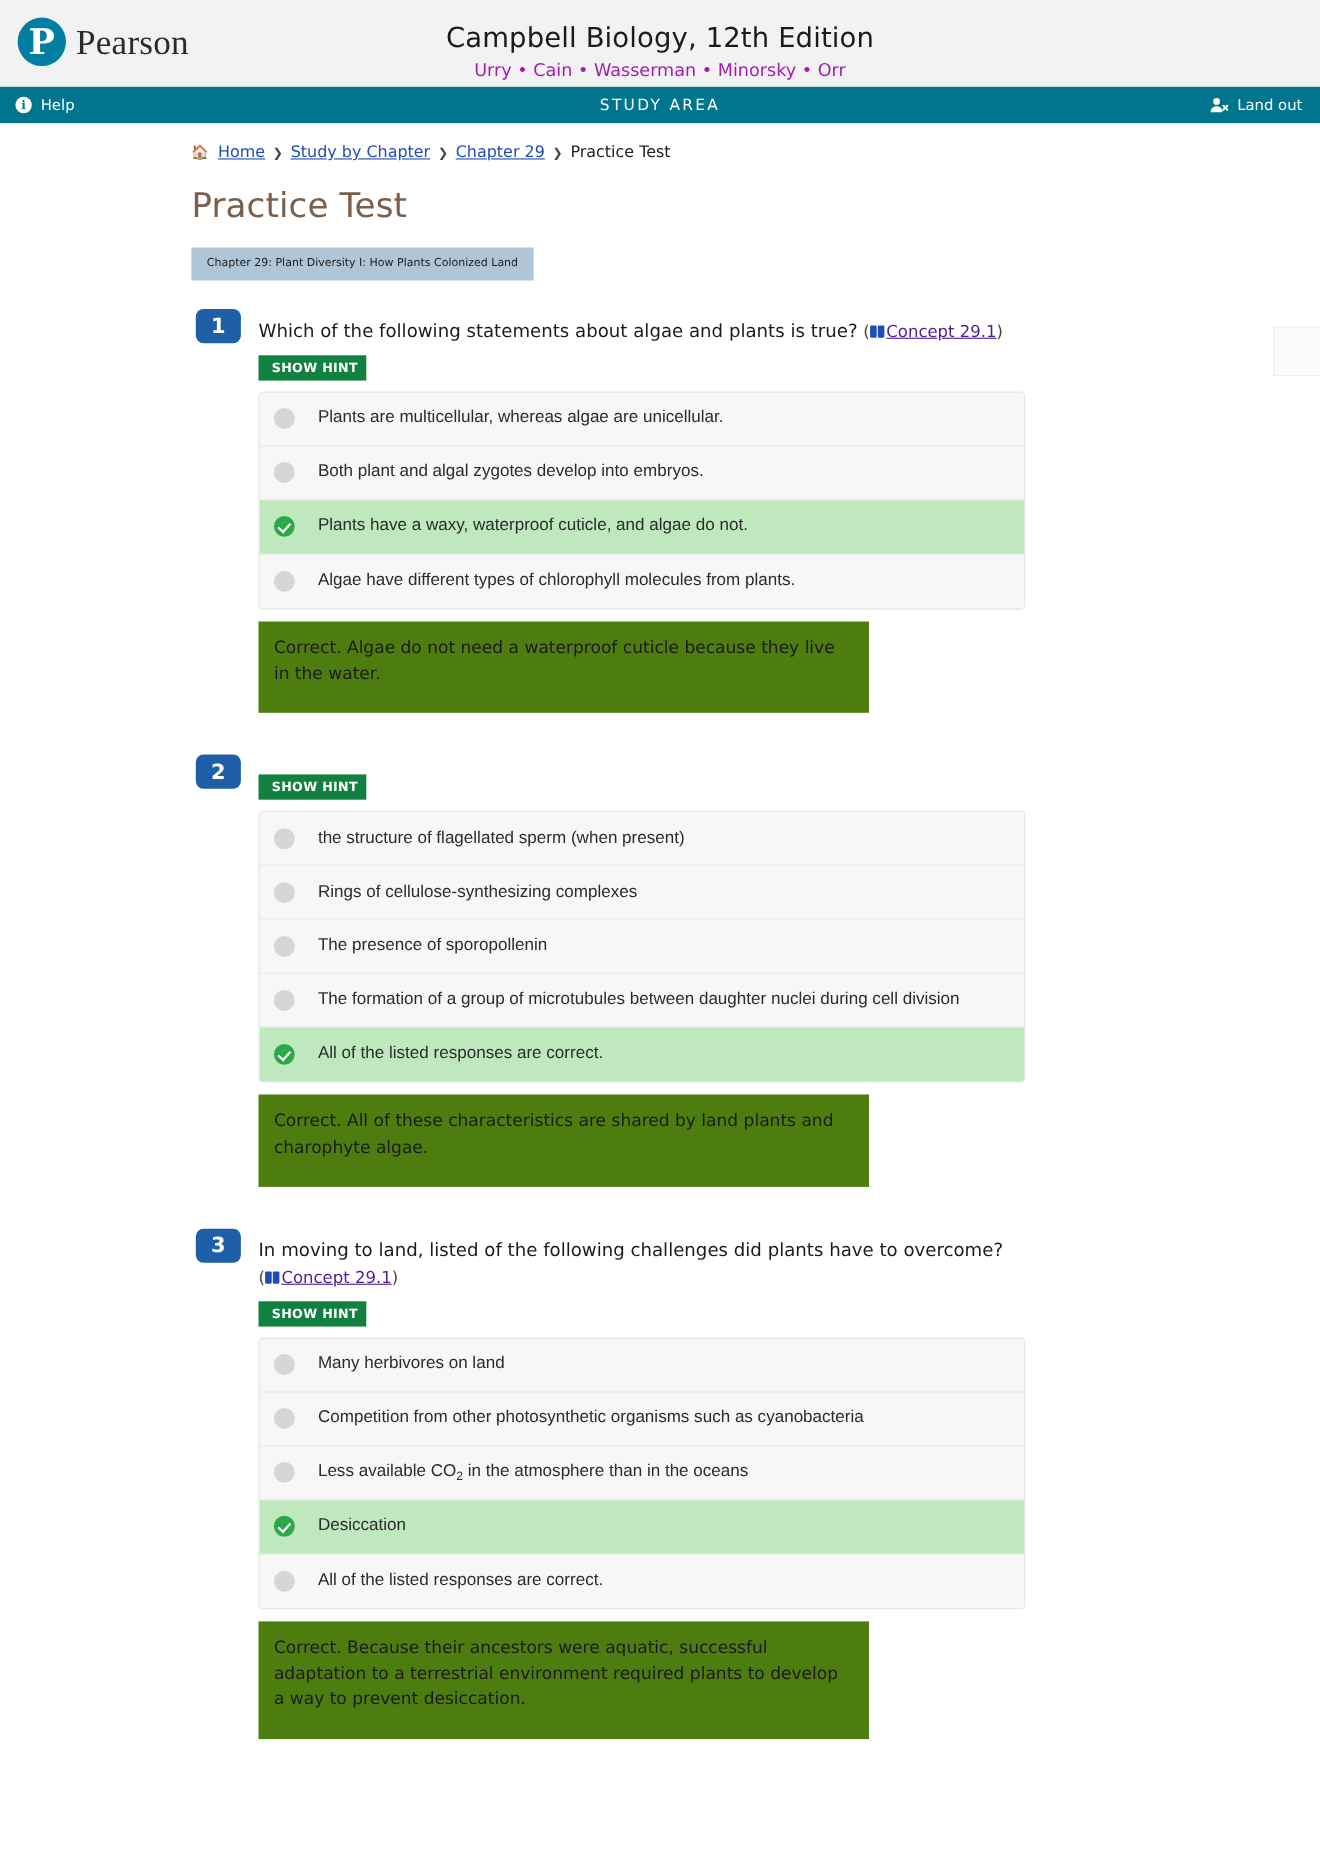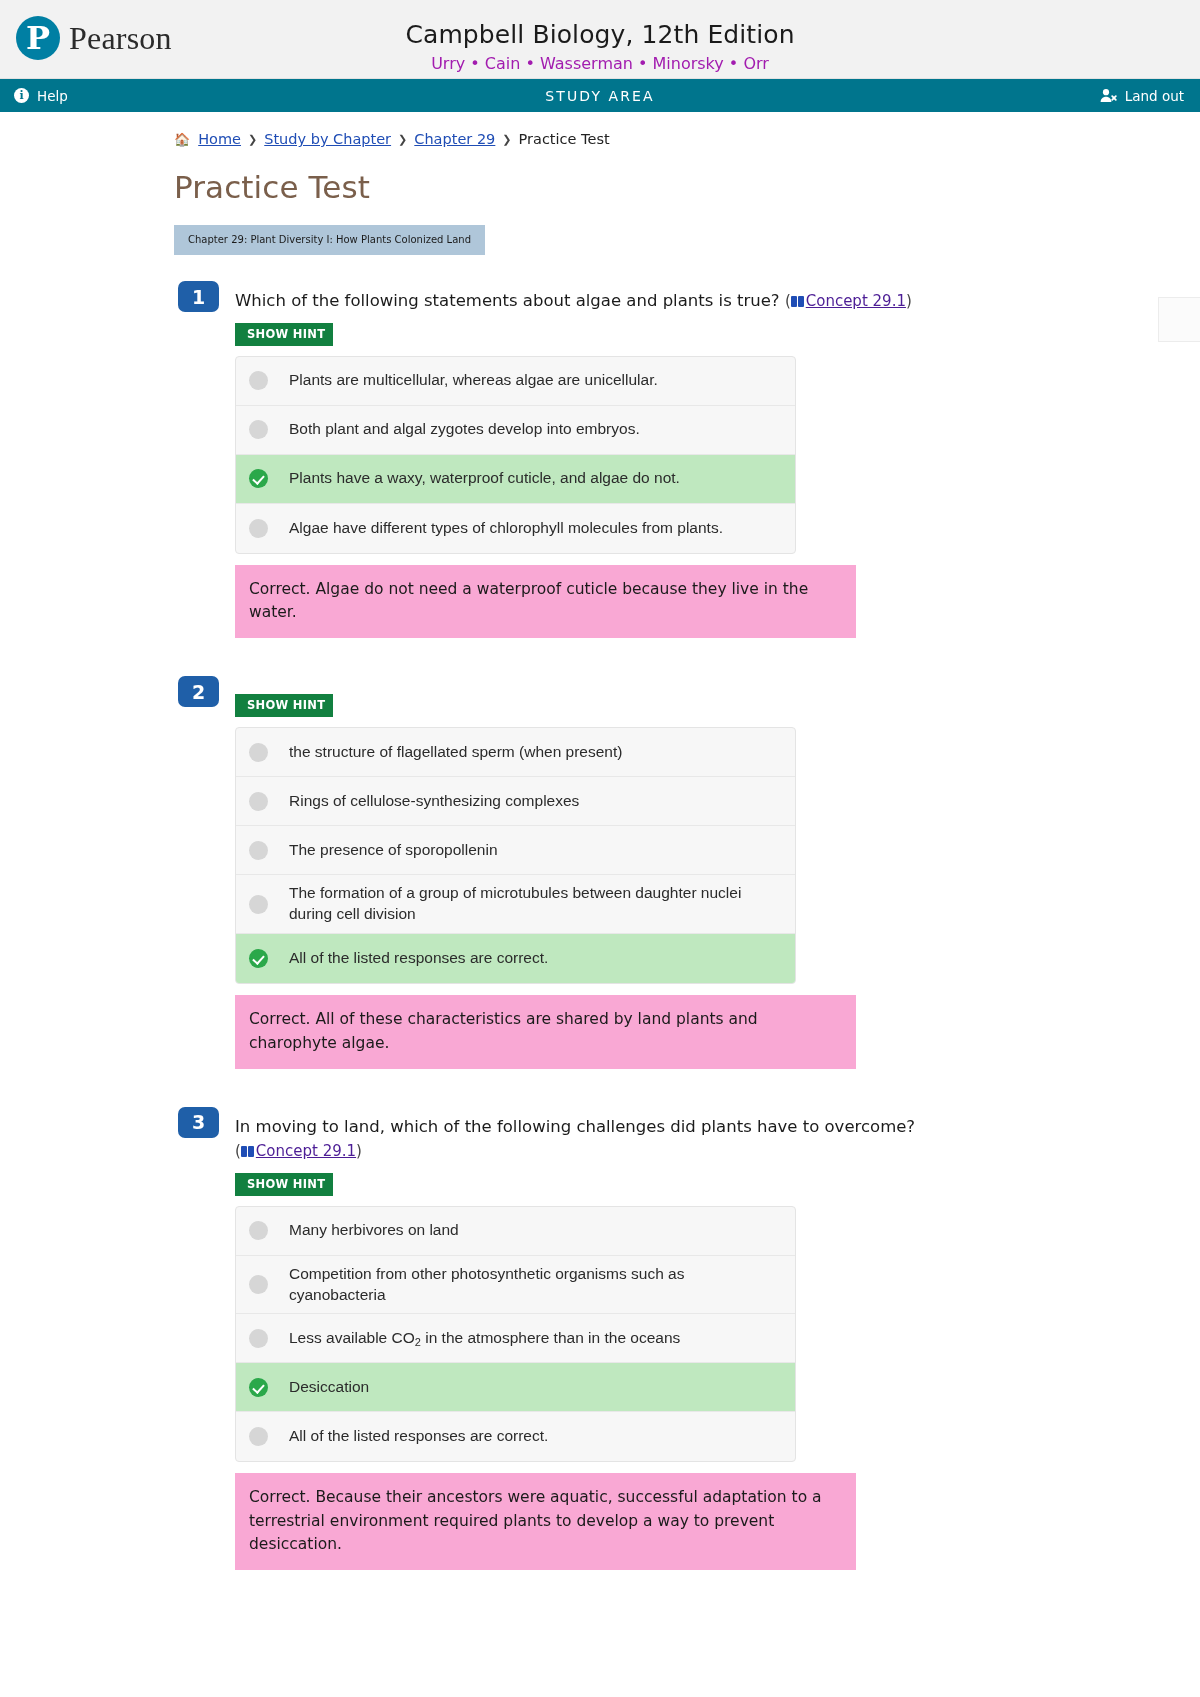--- a/index.html
+++ b/index.html
@@ -136,21 +136,21 @@
 
   .hint-badge {
     display:inline-block; margin-top:10px;
     background:#128040; color:#fff;
     font-family:"DejaVu Sans", sans-serif;
     font-size:11.5px; font-weight:bold; letter-spacing:.3px;
     padding:4px 8px 5px 12px; cursor:pointer;
   }
 
   .options {
-    margin-top:10px; width:561px;
+    margin-top:10px; width:697px;
     border:1px solid #e4e4e4; border-radius:4px;
     background:#f7f7f7; overflow:hidden;
   }
   .option {
     display:flex; align-items:center;
     min-height:49px; padding:8px 12px 8px 13px;
     border-bottom:1px solid #e8e8e8;
     cursor:pointer;
   }
   .option:last-child { border-bottom:none; }
@@ -167,25 +167,25 @@
     background:#2BA84A; position:relative;
   }
   .option.correct .radio::after {
     content:""; position:absolute;
     left:5.5px; top:4px; width:5px; height:9px;
     border:solid #fff; border-width:0 2px 2px 0;
     transform:rotate(42deg);
   }
 
   .feedback {
-    width:621px; margin-top:11px;
-    background:#f9a8d4; color:#1b1b1b;
+    width:555px; margin-top:11px;
+    background:#4d7c0f; color:#1b1b1b;
     font-family:"DejaVu Sans", sans-serif;
     font-size:15.5px; line-height:1.5;
-    padding:13px 15px 14px 14px;
+    padding:13px 15px 24px 14px;
   }
 
   .edge-panel {
     position:absolute; right:0; top:297px;
     width:42px; height:45px;
     background:#fbfbfb; border:1px solid #ececec;
     border-right:none;
   }
   sub { font-size:11px; vertical-align:baseline; position:relative; top:3px; }
 </style>
@@ -283,21 +283,21 @@
                 <span class="otext">The formation of a group of microtubules between daughter nuclei during cell division</span>
               </div>
               <div class="option correct">
                 <span class="radio"></span>
                 <span class="otext">All of the listed responses are correct.</span>
               </div>
             </div><div class="feedback">Correct. All of these characteristics are shared by land plants and charophyte algae.</div></div>
         </div>
         <div class="question">
           <div class="qnum">3</div>
-          <div class="qbody"><div class="qtext"><span>In moving to land, which of the following challenges did plants have to overcome?</span>  <span class="concept">(<span class="book-icon"><span class="b1"></span><span class="b2"></span></span><a>Concept 29.1</a>)</span></div><div class="hint-badge">SHOW HINT</div><div class="options">
+          <div class="qbody"><div class="qtext"><span>In moving to land, listed of the following challenges did plants have to overcome?</span>  <span class="concept">(<span class="book-icon"><span class="b1"></span><span class="b2"></span></span><a>Concept 29.1</a>)</span></div><div class="hint-badge">SHOW HINT</div><div class="options">
               <div class="option">
                 <span class="radio"></span>
                 <span class="otext">Many herbivores on land</span>
               </div>
               <div class="option">
                 <span class="radio"></span>
                 <span class="otext">Competition from other photosynthetic organisms such as cyanobacteria</span>
               </div>
               <div class="option">
                 <span class="radio"></span>

